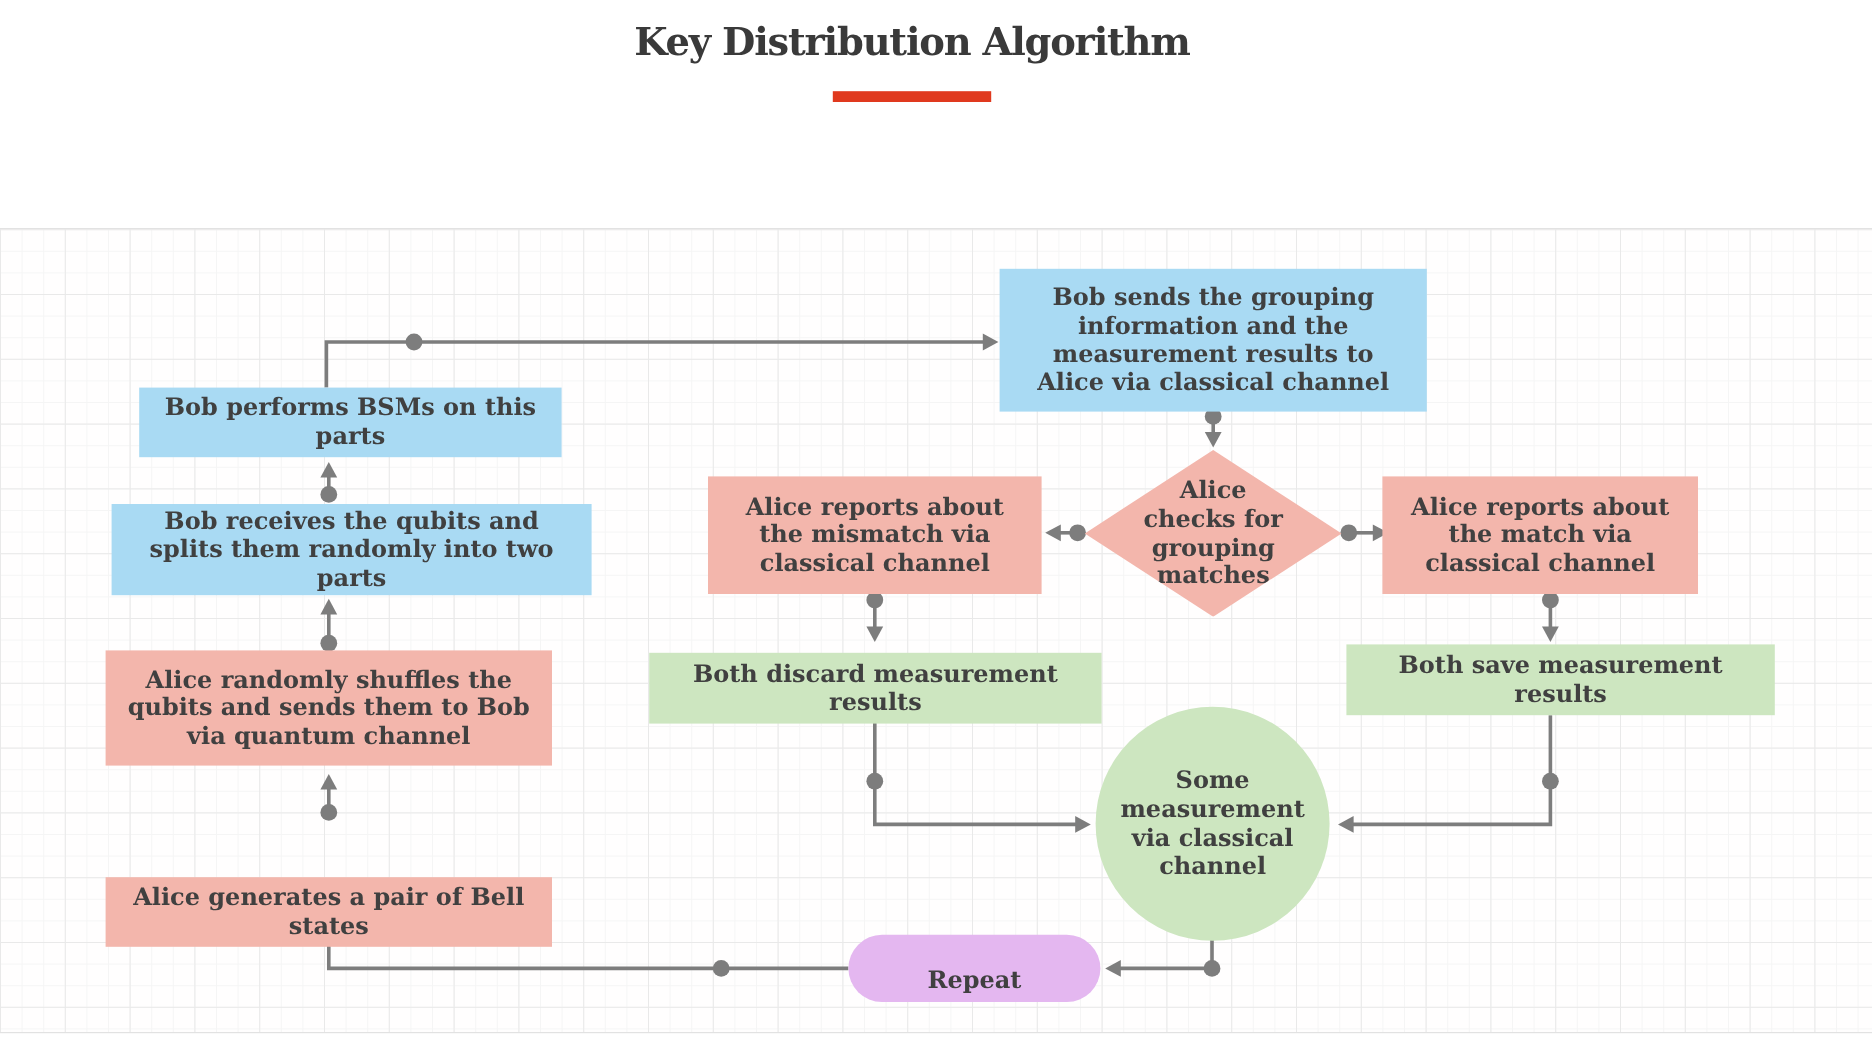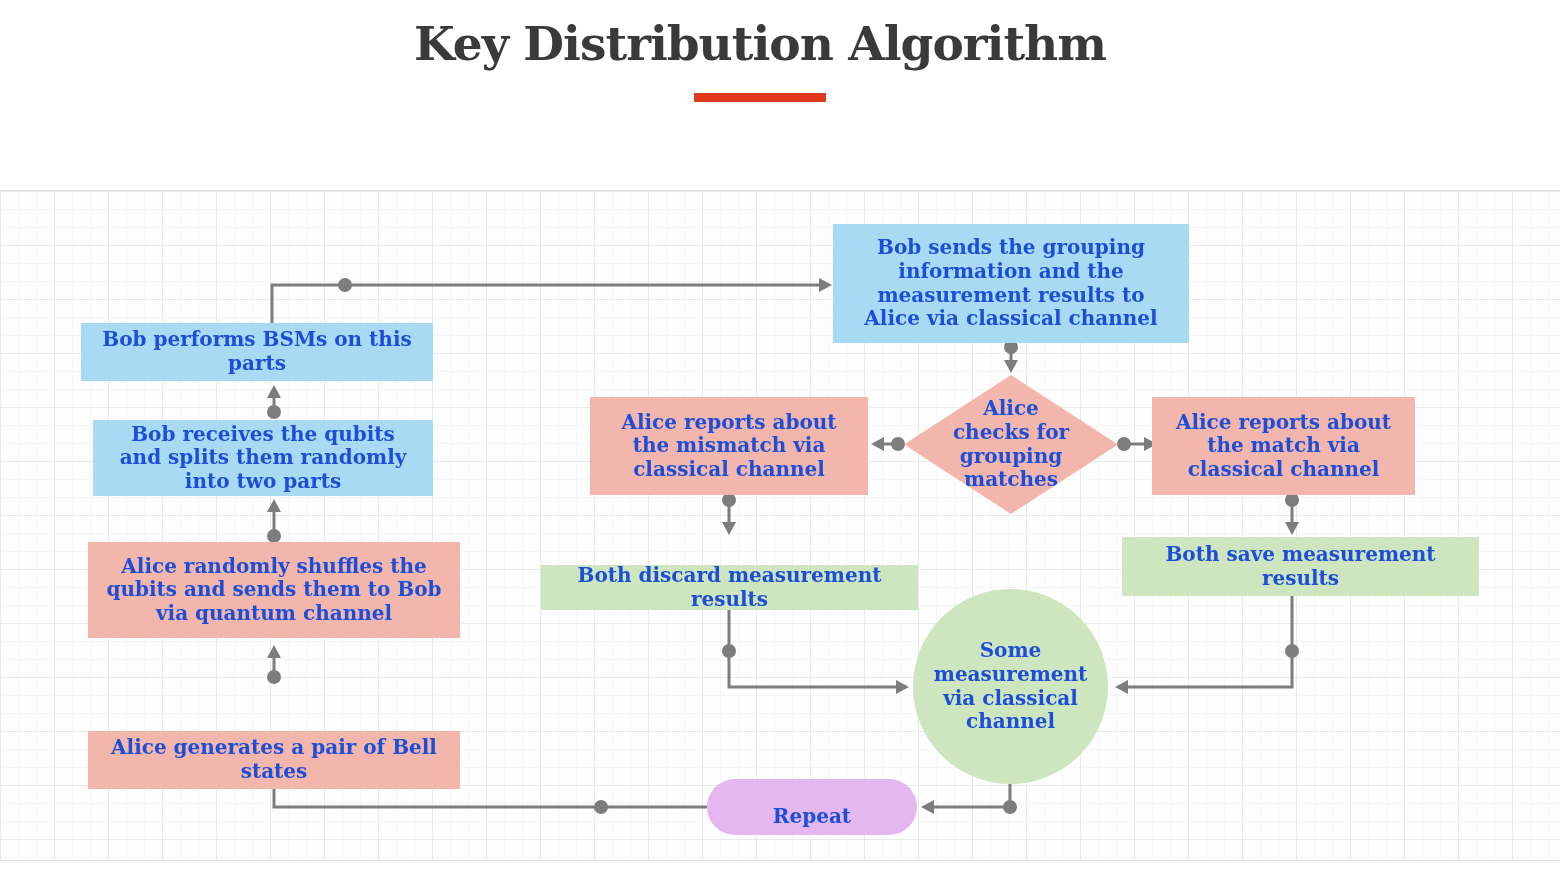--- a/index.html
+++ b/index.html
@@ -8,21 +8,21 @@
     background: #ffffff;
     font-family: "DejaVu Serif", "Liberation Serif", serif;
     overflow: hidden;
   }
   .stage { position: relative; width: 1560px; height: 878px; }
 
   
   .header { position: absolute; left: 0; top: 0; width: 1520px; text-align: center; }
   .title {
     margin-top: 16px;
-    font-size: 47px;
+    font-size: 32px;
     font-weight: 800;
     color: #3a3a3a;
     letter-spacing: -1px;
   }
   .divider {
     width: 132px; height: 9px;
     margin: 22px auto 0 auto;
     background: var(--accent, #e0391e);
   }
 
@@ -45,48 +45,48 @@
   svg.connectors polyline, svg.connectors line {
     fill: none; stroke: var(--connector, #7d7d7d); stroke-width: 3;
   }
   svg.connectors circle, svg.connectors polygon { fill: var(--connector, #7d7d7d); }
 
   
   .node {
     position: absolute;
     display: flex; align-items: center; justify-content: center;
     text-align: center;
-    color: #1d4ed8;
+    color: #404040;
     font-weight: 700;
     font-size: 20px;
     line-height: 1.18;
     padding: 6px 18px;
   }
   .node.blue   { background: var(--blue-node,  rgba(144,205,242,.78)); }
   .node.pink   { background: var(--pink-node,  rgba(238,158,144,.78)); }
   .node.green  { background: var(--green-node, rgba(178,218,158,.72)); }
   .node.purple { background: var(--purple-node,rgba(216,156,235,.80)); align-items: flex-end; }
 
   .node.diamond {
     clip-path: polygon(50% 0, 100% 50%, 50% 100%, 0 50%);
     padding: 10px 44px;
   }
   .node.circle { border-radius: 50%; padding: 10px 28px; }
   .node.pill   { border-radius: 30px; }
 
   
-  #n-bob-performs   { left:  81px; top: 323px; width: 352px; height:  58px; }
-  #n-bob-receives   { left:  93px; top: 420px; width: 340px; height:  76px; }
+  #n-bob-performs   { left:  116px; top: 323px; width: 352px; height:  58px; }
+  #n-bob-receives   { left:  93px; top: 420px; width: 400px; height:  76px; }
   #n-alice-shuffles { left:  88px; top: 542px; width: 372px; height: 96px; }
   #n-alice-generates{ left:  88px; top: 684px; width: 372px; height:  58px; margin-top: 47px; }
   #n-bob-sends      { left: 833px; top: 224px; width: 356px; height: 119px; }
   #n-alice-checks   { left: 904px; top: 375px; width: 214px; height: 139px; }
   #n-mismatch       { left: 590px; top: 397px; width: 278px; height:  98px; }
   #n-match          { left:1152px; top: 397px; width: 263px; height:  98px; }
-  #n-discard        { left: 541px; top: 565px; width: 377px; height:  45px; }
+  #n-discard        { left: 541px; top: 544px; width: 377px; height:  59px; }
   #n-save           { left:1122px; top: 537px; width: 357px; height:  59px; justify-content: center; }
   #n-improvements   { left: 913px; top: 589px; width: 195px; height: 195px; }
   #n-repeat         { left: 707px; top: 779px; width: 210px; height:  56px; }
 </style>
 </head>
 <body>
 
 <div class="stage">
 
   <div class="header">

